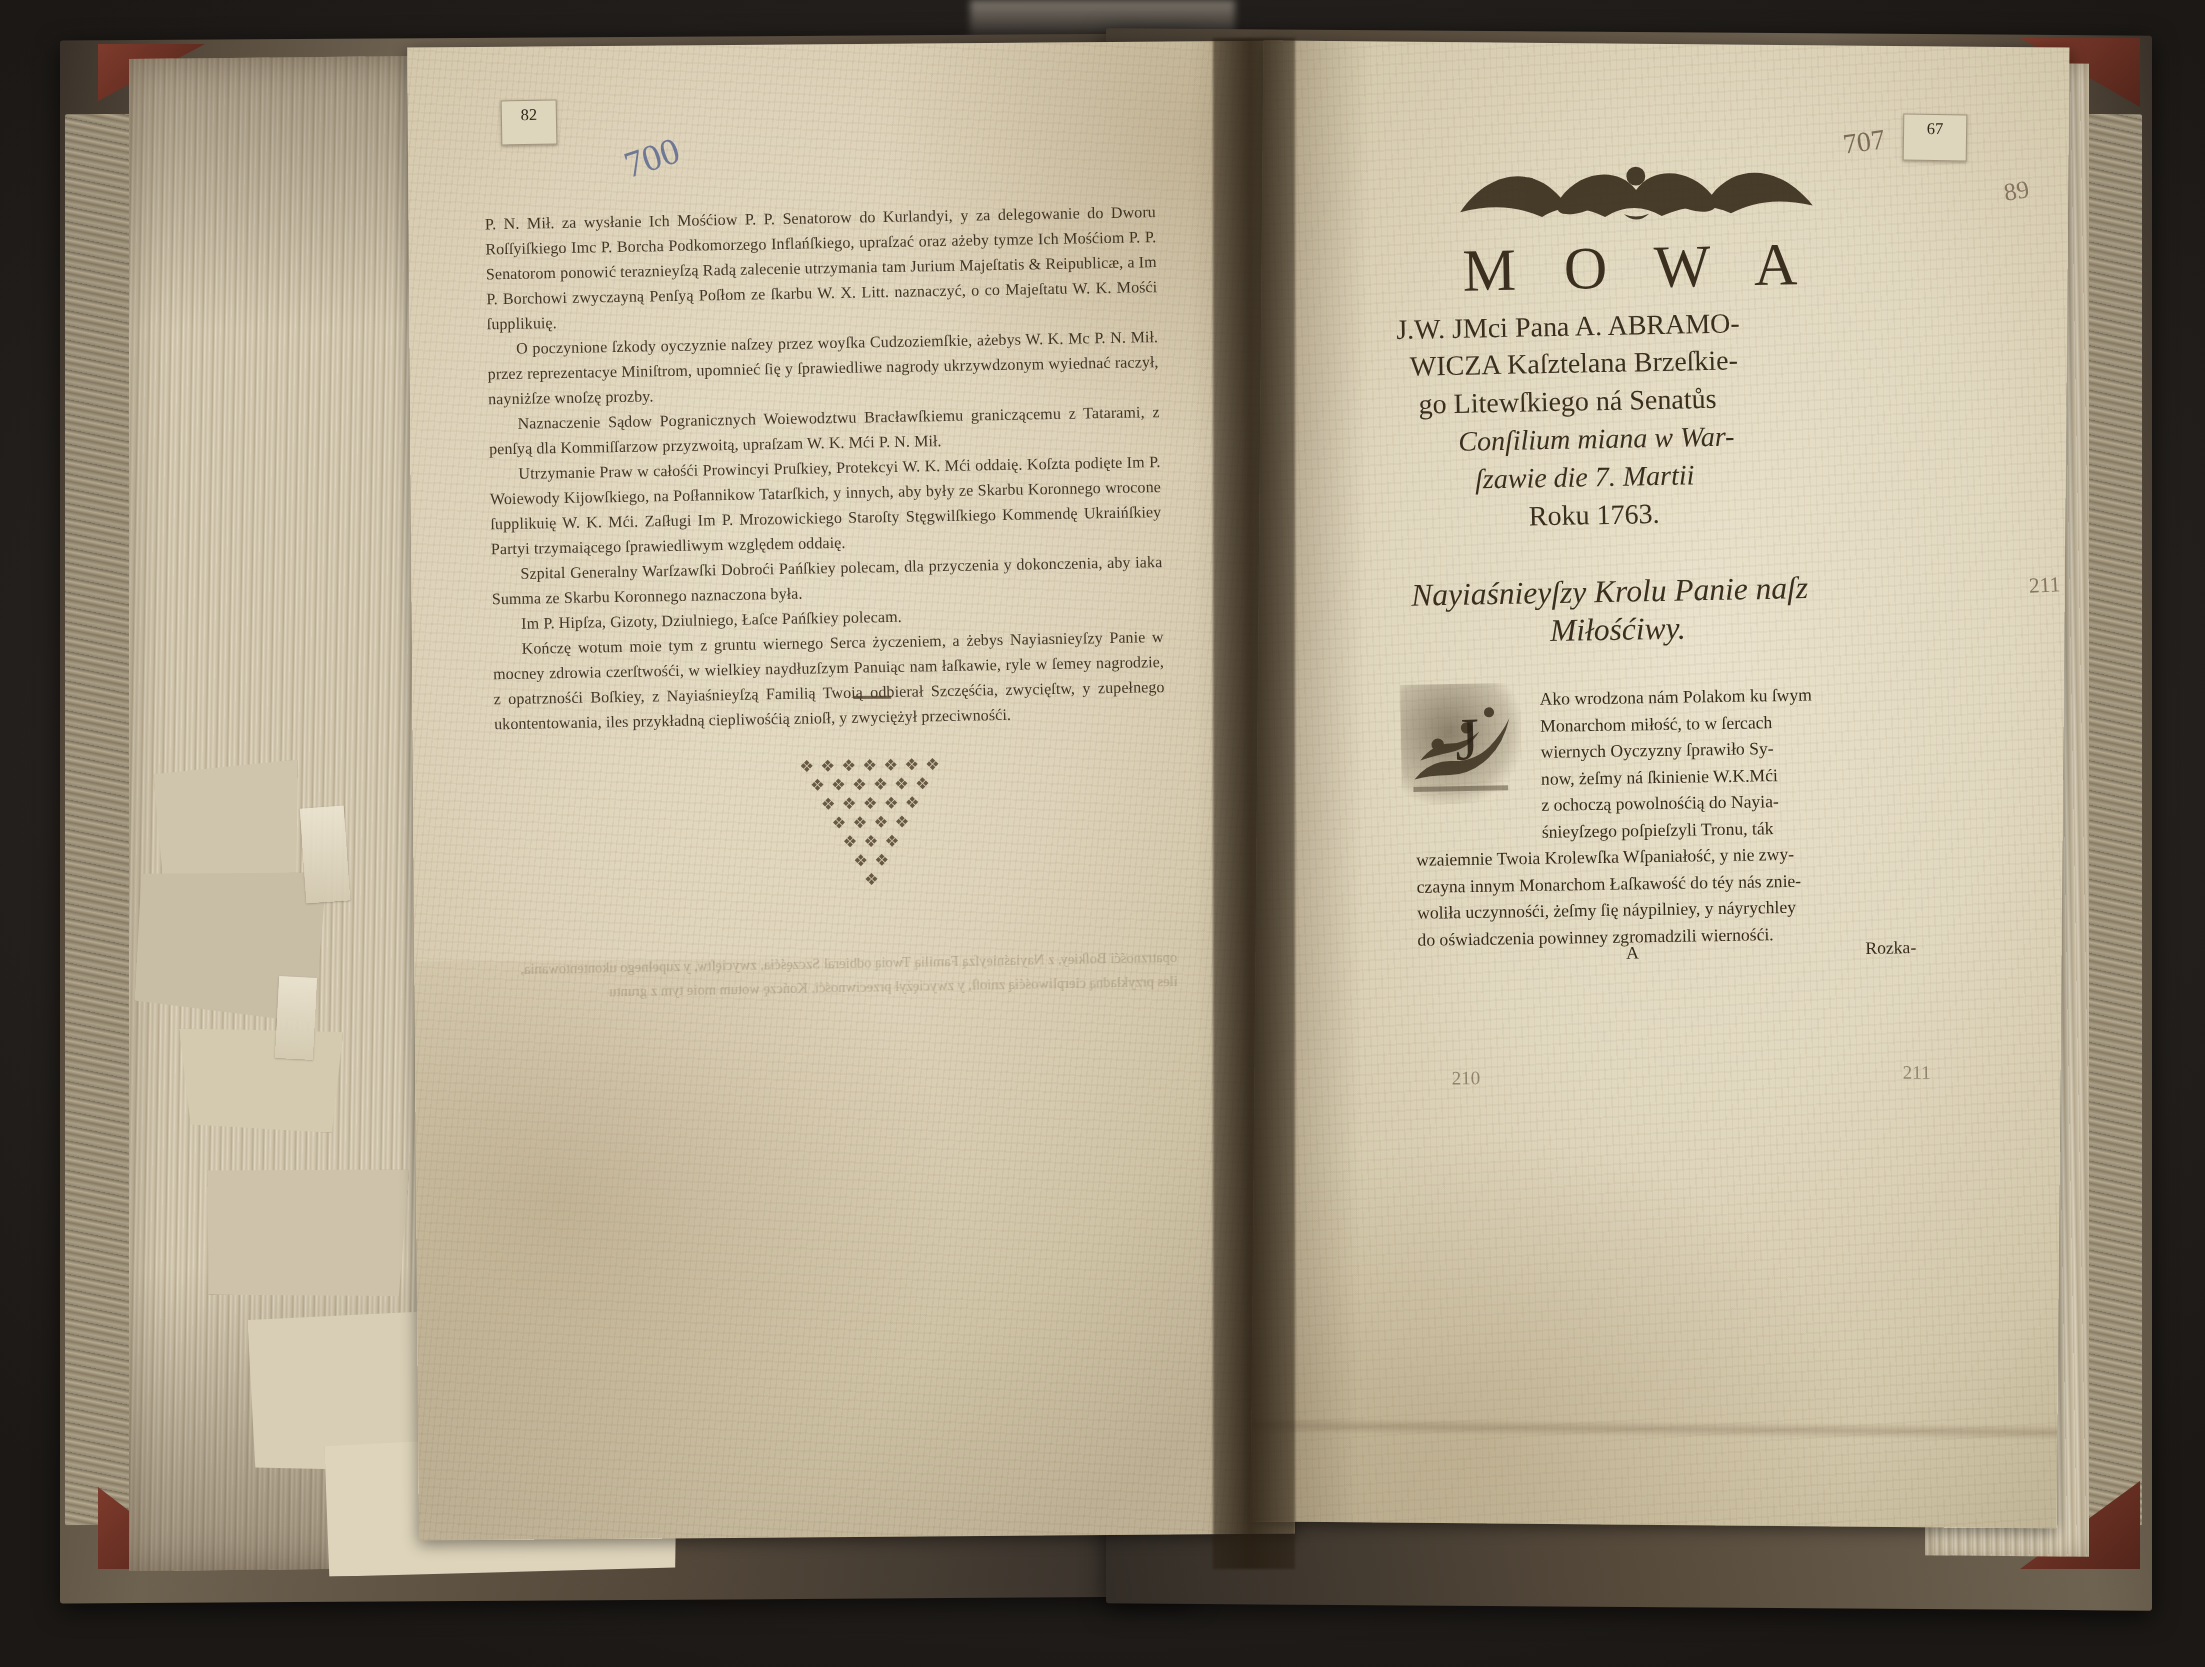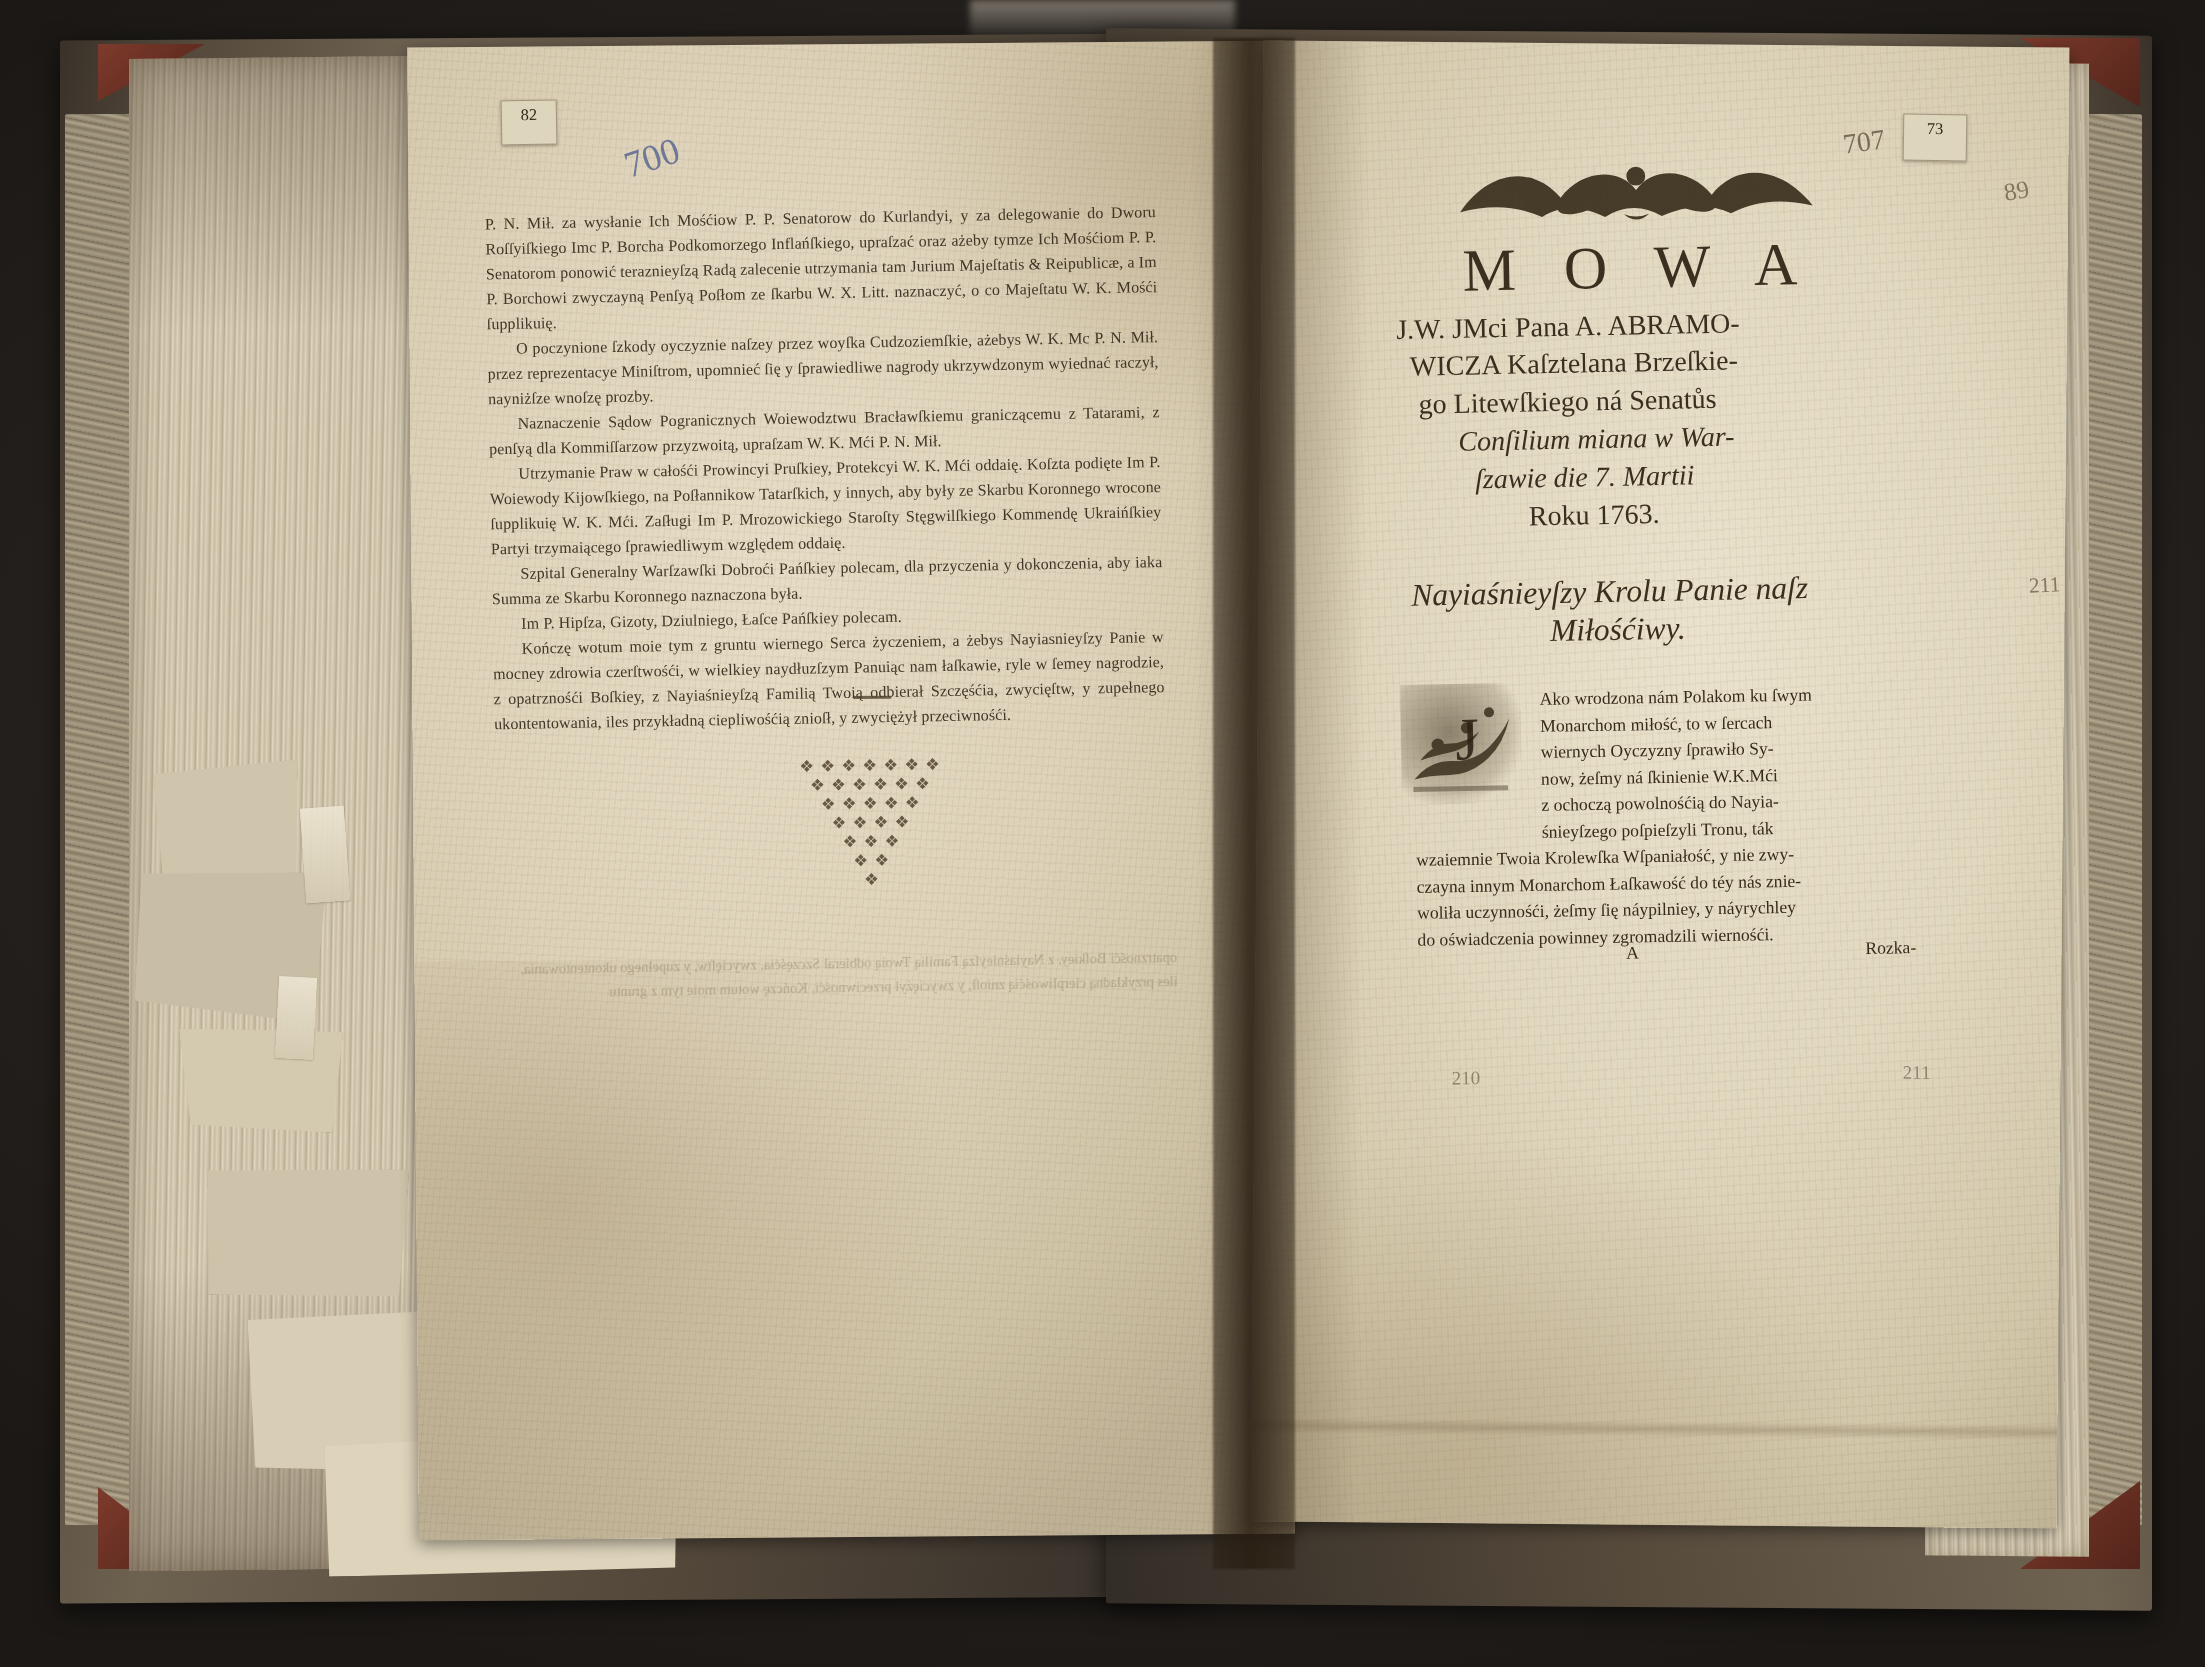--- a/index.html
+++ b/index.html
@@ -492,21 +492,21 @@
 
       <div class="tornedge"></div>
       <div class="gutter-shadow"></div>
     </div>
 
     <div style="position:absolute; left:1153px; top:19px; width:82px; height:1531px;
                 background:linear-gradient(90deg, rgba(40,30,18,.55), rgba(40,30,18,.85) 45%, rgba(40,30,18,.5));
                 filter:blur(1.3px);"></div>
 
     <div id="sticker-left" class="label-sticker">82</div>
-    <div id="sticker-right" class="label-sticker">73</div>
+    <div id="sticker-right" class="label-sticker">67</div>
 
     <div id="pen-700" class="pen-note">700</div>
     <div id="pen-707" class="pen-note">707</div>
     <div id="pen-89" class="pen-note">89</div>
     <div id="pen-211" class="pen-note">211</div>
 
   </div>
 </div>
 
 

